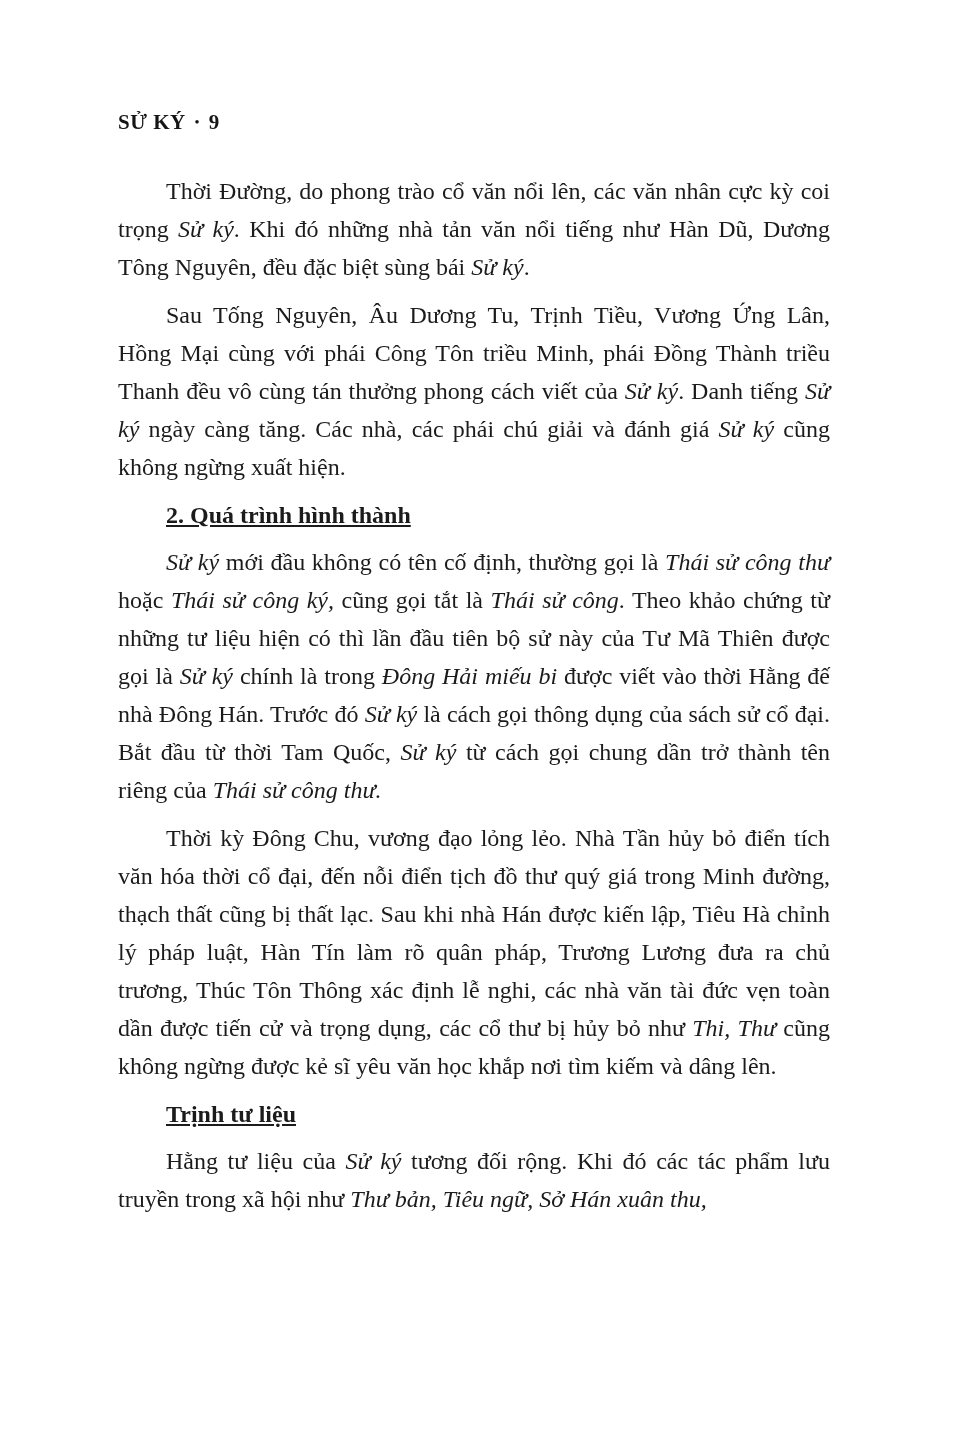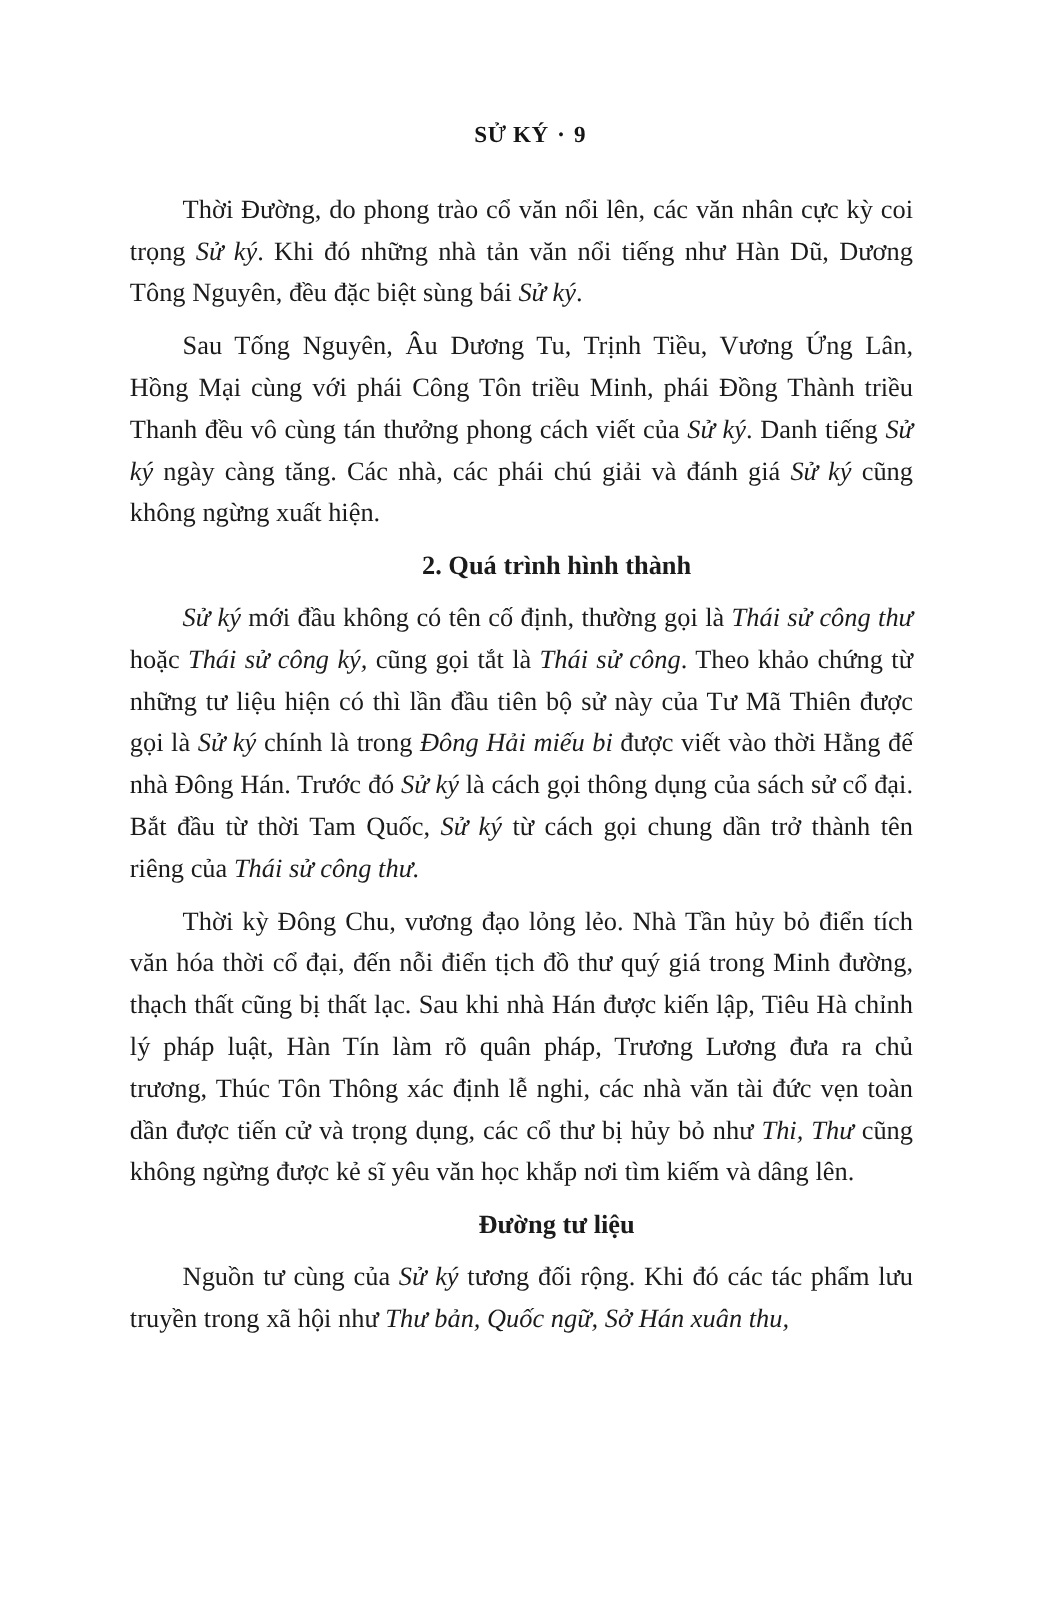--- a/index.html
+++ b/index.html
@@ -14,21 +14,21 @@
     background: #ffffff;
     overflow: hidden;
     font-family: "Liberation Serif", "DejaVu Serif", serif;
     color: #1b1b1b;
   }
   .running-header {
     position: absolute;
     top: 110px;
     left: 118px;
     width: 728px;
-    text-align: center;
+    text-align: left;
     font-weight: bold;
     font-size: 21px;
     letter-spacing: 0.5px;
     color: #151515;
   }
   .running-header .dot {
     display: inline-block;
     font-size: 13px;
     vertical-align: 3px;
     margin: 0 9px;
@@ -43,39 +43,40 @@
     text-align: justify;
     color: #1b1b1b;
   }
   .content p {
     margin: 0 16px 10px 0;
     text-indent: 48px;
   }
   .content p.heading,
   .content p.subheading {
     font-weight: bold;
-    text-align: center;
+    text-align: left;
     margin: 9px 0 9px 0;
+    text-decoration: underline;
   }
   .italic {
     font-style: italic;
   }
 </style>
 </head>
 <body>
 
 <div class="page">
 
   <div class="running-header">
     <span>SỬ KÝ</span><span class="dot">•</span><span>9</span>
   </div>
 
   <div class="content">
       <p class="paragraph"><span>Thời Đường, do phong trào cổ văn nổi lên, các văn nhân cực kỳ coi trọng </span><span class="italic">Sử ký</span><span>. Khi đó những nhà tản văn nổi tiếng như Hàn Dũ, Dương Tông Nguyên, đều đặc biệt sùng bái </span><span class="italic">Sử ký</span><span>.</span></p>
       <p class="paragraph"><span>Sau Tống Nguyên, Âu Dương Tu, Trịnh Tiều, Vương Ứng Lân, Hồng Mại cùng với phái Công Tôn triều Minh, phái Đồng Thành triều Thanh đều vô cùng tán thưởng phong cách viết của </span><span class="italic">Sử ký</span><span>. Danh tiếng </span><span class="italic">Sử ký</span><span> ngày càng tăng. Các nhà, các phái chú giải và đánh giá </span><span class="italic">Sử ký</span><span> cũng không ngừng xuất hiện.</span></p>
       <p class="heading"><span>2. Quá trình hình thành</span></p>
       <p class="paragraph"><span class="italic">Sử ký</span><span> mới đầu không có tên cố định, thường gọi là </span><span class="italic">Thái sử công thư</span><span> hoặc </span><span class="italic">Thái sử công ký,</span><span> cũng gọi tắt là </span><span class="italic">Thái sử công</span><span>. Theo khảo chứng từ những tư liệu hiện có thì lần đầu tiên bộ sử này của Tư Mã Thiên được gọi là </span><span class="italic">Sử ký</span><span> chính là trong </span><span class="italic">Đông Hải miếu bi</span><span> được viết vào thời Hằng đế nhà Đông Hán. Trước đó </span><span class="italic">Sử ký</span><span> là cách gọi thông dụng của sách sử cổ đại. Bắt đầu từ thời Tam Quốc, </span><span class="italic">Sử ký</span><span> từ cách gọi chung dần trở thành tên riêng của </span><span class="italic">Thái sử công thư.</span></p>
       <p class="paragraph"><span>Thời kỳ Đông Chu, vương đạo lỏng lẻo. Nhà Tần hủy bỏ điển tích văn hóa thời cổ đại, đến nỗi điển tịch đồ thư quý giá trong Minh đường, thạch thất cũng bị thất lạc. Sau khi nhà Hán được kiến lập, Tiêu Hà chỉnh lý pháp luật, Hàn Tín làm rõ quân pháp, Trương Lương đưa ra chủ trương, Thúc Tôn Thông xác định lễ nghi, các nhà văn tài đức vẹn toàn dần được tiến cử và trọng dụng, các cổ thư bị hủy bỏ như </span><span class="italic">Thi, Thư</span><span> cũng không ngừng được kẻ sĩ yêu văn học khắp nơi tìm kiếm và dâng lên.</span></p>
-      <p class="subheading"><span>Đường tư liệu</span></p>
-      <p class="paragraph"><span>Nguồn tư cùng của </span><span class="italic">Sử ký</span><span> tương đối rộng. Khi đó các tác phẩm lưu truyền trong xã hội như </span><span class="italic">Thư bản, Quốc ngữ, Sở Hán xuân thu,</span></p>
+      <p class="subheading"><span>Trịnh tư liệu</span></p>
+      <p class="paragraph"><span>Hằng tư liệu của </span><span class="italic">Sử ký</span><span> tương đối rộng. Khi đó các tác phẩm lưu truyền trong xã hội như </span><span class="italic">Thư bản, Tiêu ngữ, Sở Hán xuân thu,</span></p>
     </div>
 
 </div>
 
 </body></html>

